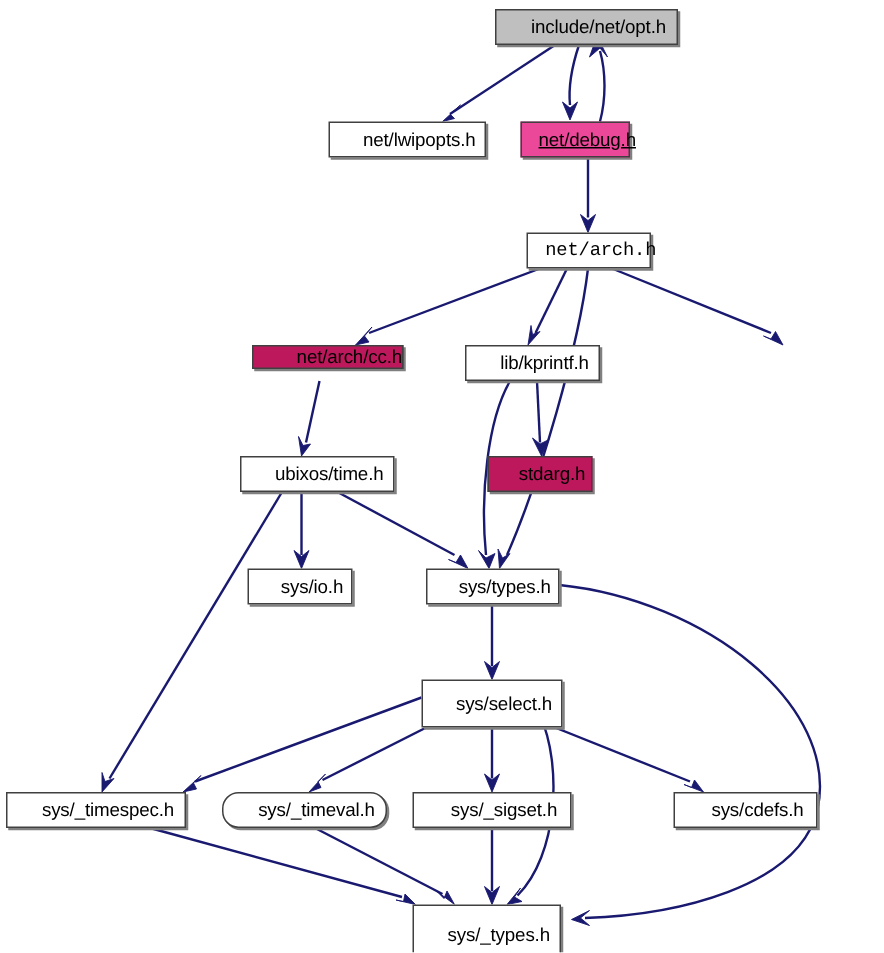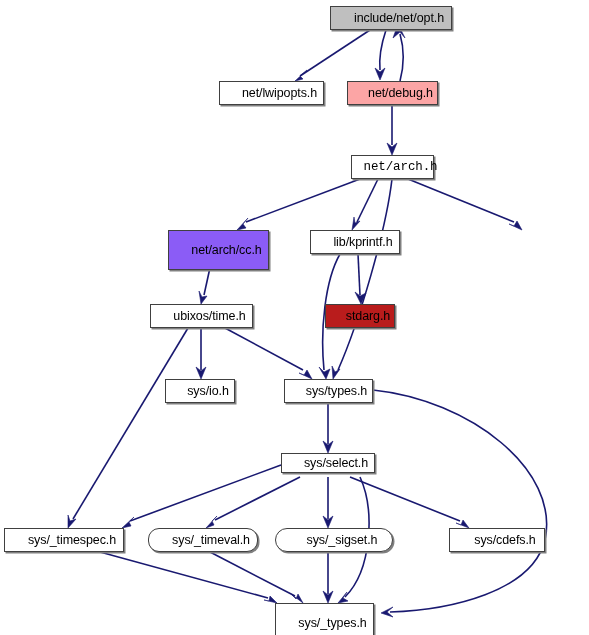--- a/index.html
+++ b/index.html
@@ -110,54 +110,54 @@
       <polygon points="303,603 291,594 296,599 298,594" class="edge-head" fill="#191970"></polygon>
       <path d="M 328 552 L 328 594" class="edge-path" stroke="#191970"></path>
       <polygon points="328,603 323,591 328,595 333,591" class="edge-head" fill="#191970"></polygon>
     </svg>
 <div class="node-box root" style="left: 330px; top: 6px; width: 122px; height: 24px; border-color: rgb(64, 64, 64); background: rgb(191, 191, 191);">
       <span class="node-label">include/net/opt.h</span>
     </div>
     <div class="node-box" style="left: 219px; top: 81px; width: 105px; height: 24px; border-color: rgb(64, 64, 64); background: rgb(255, 255, 255);">
       <span class="node-label">net/lwipopts.h</span>
     </div>
-    <div class="node-box" style="left: 347px; top: 81px; width: 91px; height: 24px; border-color: rgb(64, 64, 64); background: #fca5a5;">
+    <div class="node-box" style="left: 347px; top: 81px; width: 73px; height: 24px; border-color: rgb(64, 64, 64); background: #ec4899; text-decoration: underline;">
       <span class="node-label">net/debug.h</span>
     </div>
     <div class="node-box" style="left: 351px; top: 155px; width: 83px; height: 24px; border-color: rgb(64, 64, 64); background: rgb(255, 255, 255); font-family: Liberation Mono, monospace;">
       <span class="node-label">net/arch.h</span>
     </div>
-    <div class="node-box" style="left: 168px; top: 230px; width: 101px; height: 40px; border-color: rgb(64, 64, 64); background: #8b5cf6;">
+    <div class="node-box" style="left: 168px; top: 230px; width: 101px; height: 16px; border-color: rgb(64, 64, 64); background: #be185d; justify-content: flex-end;">
       <span class="node-label">net/arch/cc.h</span>
     </div>
     <div class="node-box" style="left: 310px; top: 230px; width: 90px; height: 24px; border-color: rgb(64, 64, 64); background: rgb(255, 255, 255);">
       <span class="node-label">lib/kprintf.h</span>
     </div>
-    <div class="node-box" style="left: 150px; top: 304px; width: 103px; height: 24px; border-color: rgb(64, 64, 64); background: rgb(255, 255, 255);">
+    <div class="node-box" style="left: 160px; top: 304px; width: 103px; height: 24px; border-color: rgb(64, 64, 64); background: rgb(255, 255, 255);">
       <span class="node-label">ubixos/time.h</span>
     </div>
-    <div class="node-box" style="left: 325px; top: 304px; width: 70px; height: 24px; border-color: rgb(64, 64, 64); background: #b91c1c;">
+    <div class="node-box" style="left: 325px; top: 304px; width: 70px; height: 24px; border-color: rgb(64, 64, 64); background: #be185d;">
       <span class="node-label">stdarg.h</span>
     </div>
     <div class="node-box" style="left: 165px; top: 379px; width: 70px; height: 24px; border-color: rgb(64, 64, 64); background: rgb(255, 255, 255); justify-content: center;">
       <span class="node-label">sys/io.h</span>
     </div>
     <div class="node-box" style="left: 284px; top: 379px; width: 89px; height: 24px; border-color: rgb(64, 64, 64); background: rgb(255, 255, 255);">
       <span class="node-label">sys/types.h</span>
     </div>
-    <div class="node-box" style="left: 281px; top: 453px; width: 94px; height: 20px; border-color: rgb(64, 64, 64); background: rgb(255, 255, 255);">
+    <div class="node-box" style="left: 281px; top: 453px; width: 94px; height: 32px; border-color: rgb(64, 64, 64); background: rgb(255, 255, 255);">
       <span class="node-label">sys/select.h</span>
     </div>
     <div class="node-box" style="left: 4px; top: 528px; width: 120px; height: 24px; border-color: rgb(64, 64, 64); background: rgb(255, 255, 255);">
       <span class="node-label">sys/_timespec.h</span>
     </div>
     <div class="node-box" style="left: 148px; top: 528px; width: 110px; height: 24px; border-color: rgb(64, 64, 64); background: rgb(255, 255, 255); border-radius: 11px;">
       <span class="node-label">sys/_timeval.h</span>
     </div>
-    <div class="node-box" style="left: 275px; top: 528px; width: 118px; height: 24px; border-color: rgb(64, 64, 64); background: rgb(255, 255, 255); border-radius: 12px;">
+    <div class="node-box" style="left: 275px; top: 528px; width: 106px; height: 24px; border-color: rgb(64, 64, 64); background: rgb(255, 255, 255);">
       <span class="node-label">sys/_sigset.h</span>
     </div>
     <div class="node-box" style="left: 449px; top: 528px; width: 96px; height: 24px; border-color: rgb(64, 64, 64); background: rgb(255, 255, 255);">
       <span class="node-label">sys/cdefs.h</span>
     </div>
     <div class="node-box" style="left: 275px; top: 603px; width: 99px; height: 40px; border-color: rgb(64, 64, 64); background: rgb(255, 255, 255);">
       <span class="node-label">sys/_types.h</span>
     </div>
   </div>
 

